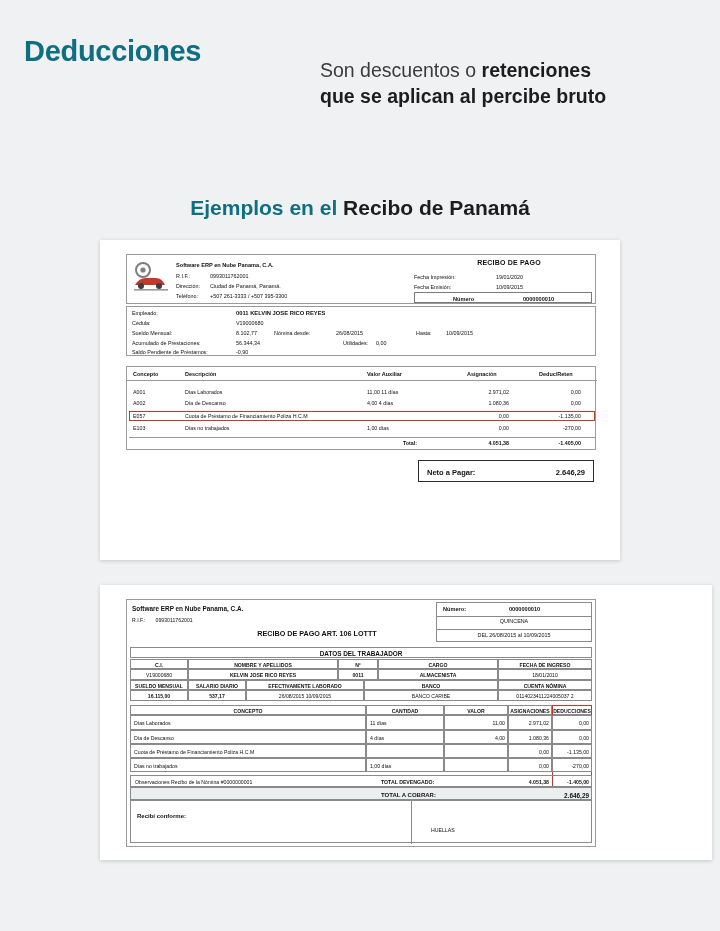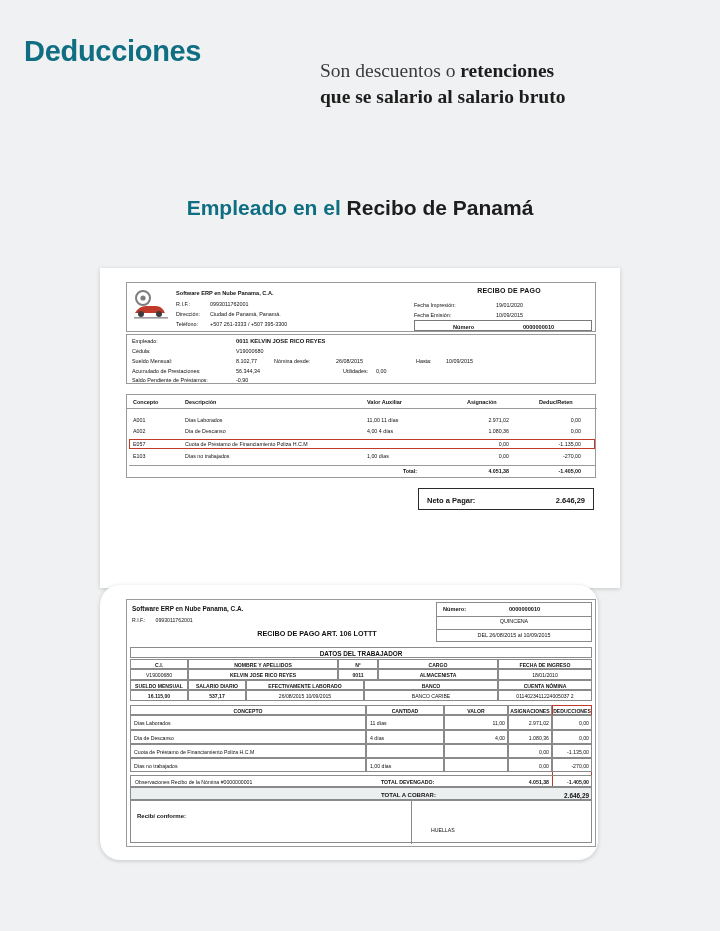--- a/index.html
+++ b/index.html
@@ -15,36 +15,36 @@
   .header{
     position:absolute;left:0;top:0;width:720px;height:170px;
   }
   .head-title{
     position:absolute;left:24px;top:34px;width:290px;
     font-size:29px;font-weight:bold;line-height:1.22;
     color:#0f6e82;letter-spacing:-0.3px;
   }
   .head-sub{
     position:absolute;left:320px;top:58px;width:376px;
-    font-size:19.5px;line-height:1.32;color:#3b3b3b;font-family:Liberation Serif, serif;
+    font-size:19.5px;line-height:1.32;color:#3b3b3b;
   }
   .head-sub b{font-weight:bold;color:#1d1d1d;}
   
   .section-title{
     position:absolute;left:0;top:196px;width:720px;text-align:center;
     font-size:21px;font-weight:bold;color:#1d1d1d;
   }
   .section-title .accent{color:#0f6e82;}
   
   .card{
     position:absolute;background:#ffffff;
     box-shadow:0 1px 4px rgba(0,0,0,.18);
   }
-  #card1{left:100px;top:240px;width:520px;height:320px;margin-top:28px;}
-  #card2{left:100px;top:585px;width:498px;height:275px;border-radius:20px;}
+  #card1{left:100px;top:240px;width:520px;height:320px;}
+  #card2{left:100px;top:585px;width:612px;height:275px;}
 
   
   .r1{
     position:absolute;left:26px;top:14px;width:470px;height:292px;
     font-size:5.4px;color:#111;
   }
   .box{border:1px solid #9a9a9a;box-sizing:border-box;position:absolute;}
   .r1 .b1{left:0;top:0;width:470px;height:50px;}
   .r1 .b2{left:0;top:52px;width:470px;height:50px;}
   .r1 .b3{left:0;top:112px;width:470px;height:84px;}
@@ -145,26 +145,26 @@
 </style>
 </head>
 <body>
 
 <div class="header">
   <div class="head-title">
     <div>Deducciones</div>
   </div>
   <div class="head-sub">
     <span>Son descuentos o </span><b>retenciones</b><br>
-    <b>que se salario al salario bruto</b><br>
+    <b>que se aplican al percibe bruto</b><br>
   </div>
 </div>
 
 <div class="section-title">
-  <span class="accent">Empleado en el </span><span>Recibo de Panamá</span>
+  <span class="accent">Ejemplos en el </span><span>Recibo de Panamá</span>
 </div>
 
 <div class="card" id="card1">
   <div class="r1">
 
     <div class="box b1"></div>
 
     <div class="logo">
       <svg width="38" height="34" viewBox="0 0 38 34">
         <circle cx="11" cy="9" r="7" fill="none" stroke="#7d7d7d" stroke-width="2"></circle>

